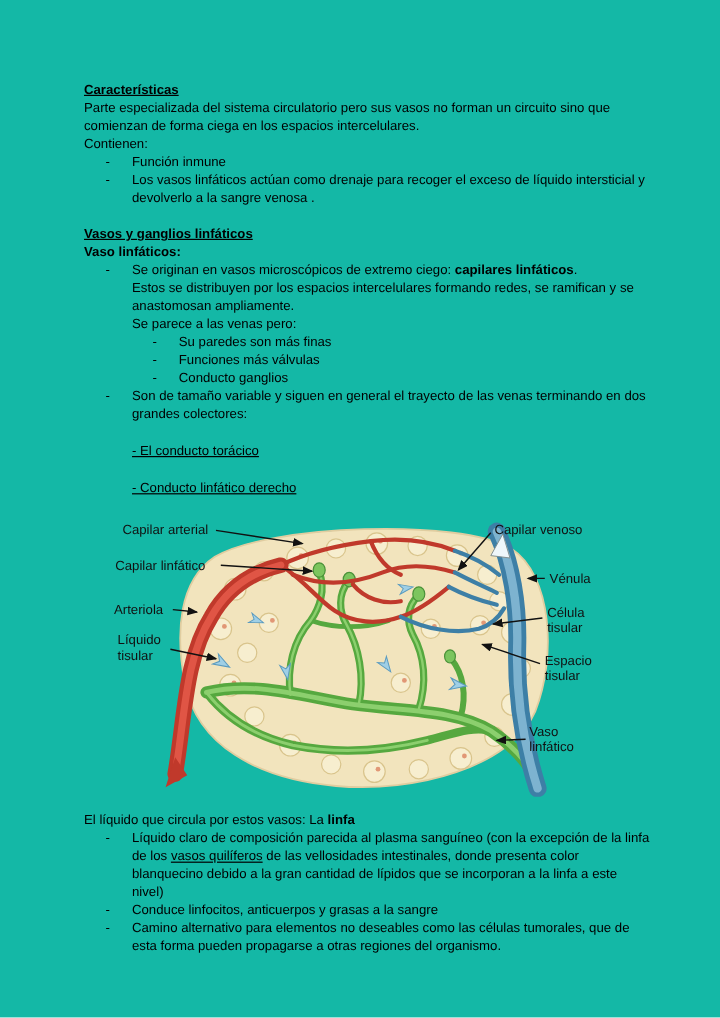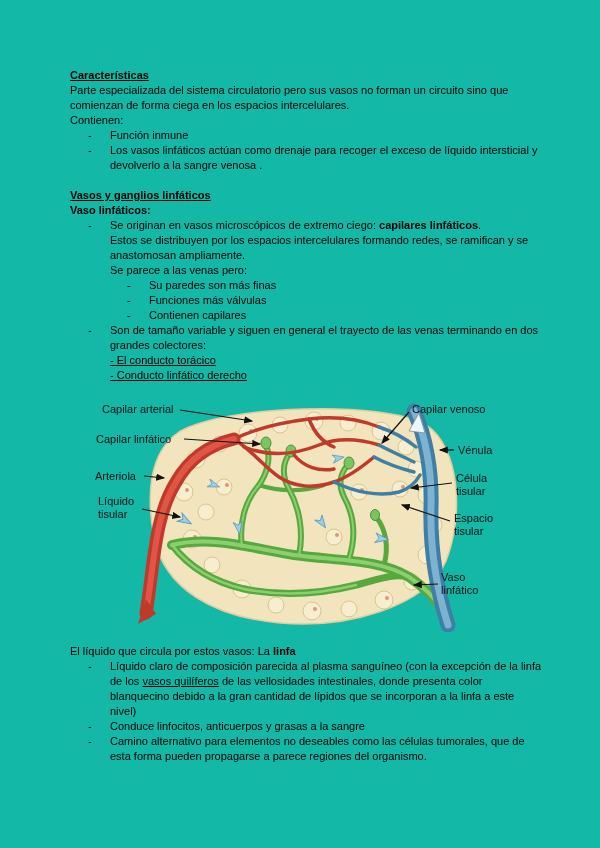--- a/index.html
+++ b/index.html
@@ -7,21 +7,21 @@
   .page {
     position:relative; width:600px; height:848px; background:#14b8a6;
     font-family:"Liberation Sans", sans-serif; font-size:11px; line-height:15px; color:#000;
     overflow:hidden;
   }
   .content { padding:68px 58px 0 70px; }
   .sec-title { font-size:11px; font-weight:bold; text-decoration:underline; margin:0; }
   .sub-title { font-size:11px; font-weight:bold; margin:0; }
   p { margin:0; }
   .b { font-weight:bold; }
-  .u { text-decoration:underline; }
+  .u { text-decoration:underline;margin-top:16px; }
   ul.dash { list-style:none; margin:0; padding:0 0 0 18px; }
   ul.dash > li { position:relative; padding-left:22px; }
   ul.dash > li::before { content:"-"; position:absolute; left:0; top:0; }
   ul.dash ul.dash { padding-left:17px; }
   .gap-lg { height:15px; }
   .diagram-wrap { margin:14px 0 0 24px; width:414px; }
   .after-diagram { margin-top:8px; }
   svg text { font-family:"Liberation Sans", sans-serif; font-size:11px; fill:#111; }
 </style>
 </head>
@@ -43,21 +43,21 @@
     <h2 class="sec-title">Vasos y ganglios linfáticos</h2>
     <h3 class="sub-title">Vaso linfáticos:</h3>
     <ul class="dash">
       <li>
         <span>Se originan en vasos microscópicos de extremo ciego: </span><span class="b">capilares linfáticos</span><span>.</span>
         <p>Estos se distribuyen por los espacios intercelulares formando redes, se ramifican y se anastomosan ampliamente.</p>
         <p>Se parece a las venas pero:</p>
         <ul class="dash">
           <li><span>Su paredes son más finas</span></li>
           <li><span>Funciones más válvulas</span></li>
-          <li><span>Contienen capilares</span></li>
+          <li><span>Conducto ganglios</span></li>
         </ul>
       </li>
       <li>
         <span>Son de tamaño variable y siguen en general el trayecto de las venas terminando en dos grandes colectores:</span>
         <div class="u">- El conducto torácico</div>
         <div class="u">- Conducto linfático derecho</div>
       </li>
     </ul>
 
     <div class="diagram-wrap">
@@ -206,17 +206,17 @@
         </g>
       </svg>
     </div>
 
     <p class="after-diagram"><span>El líquido que circula por estos vasos: La </span><span class="b">linfa</span></p>
     <ul class="dash">
       <li>
         <span>Líquido claro de composición parecida al plasma sanguíneo (con la excepción de la linfa de los </span><span class="u">vasos quilíferos</span><span> de las vellosidades intestinales, donde presenta color blanquecino debido a la gran cantidad de lípidos que se incorporan a la linfa a este nivel)</span>
       </li>
       <li><span>Conduce linfocitos, anticuerpos y grasas a la sangre</span></li>
-      <li><span>Camino alternativo para elementos no deseables como las células tumorales, que de esta forma pueden propagarse a parece regiones del organismo.</span></li>
+      <li><span>Camino alternativo para elementos no deseables como las células tumorales, que de esta forma pueden propagarse a otras regiones del organismo.</span></li>
     </ul>
 
   </div>
 </div>
 
 </body></html>

